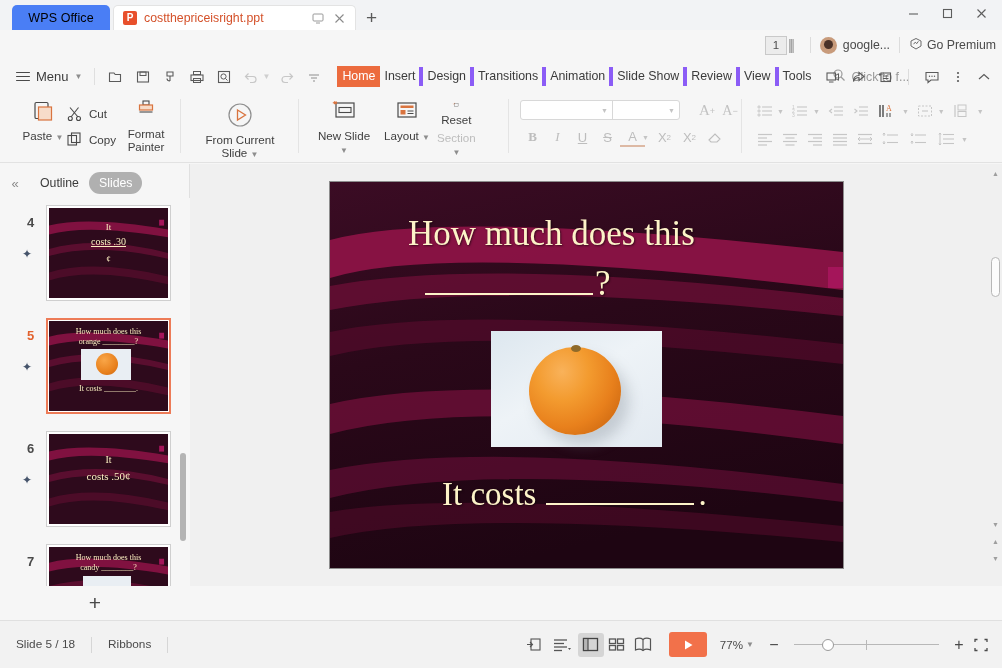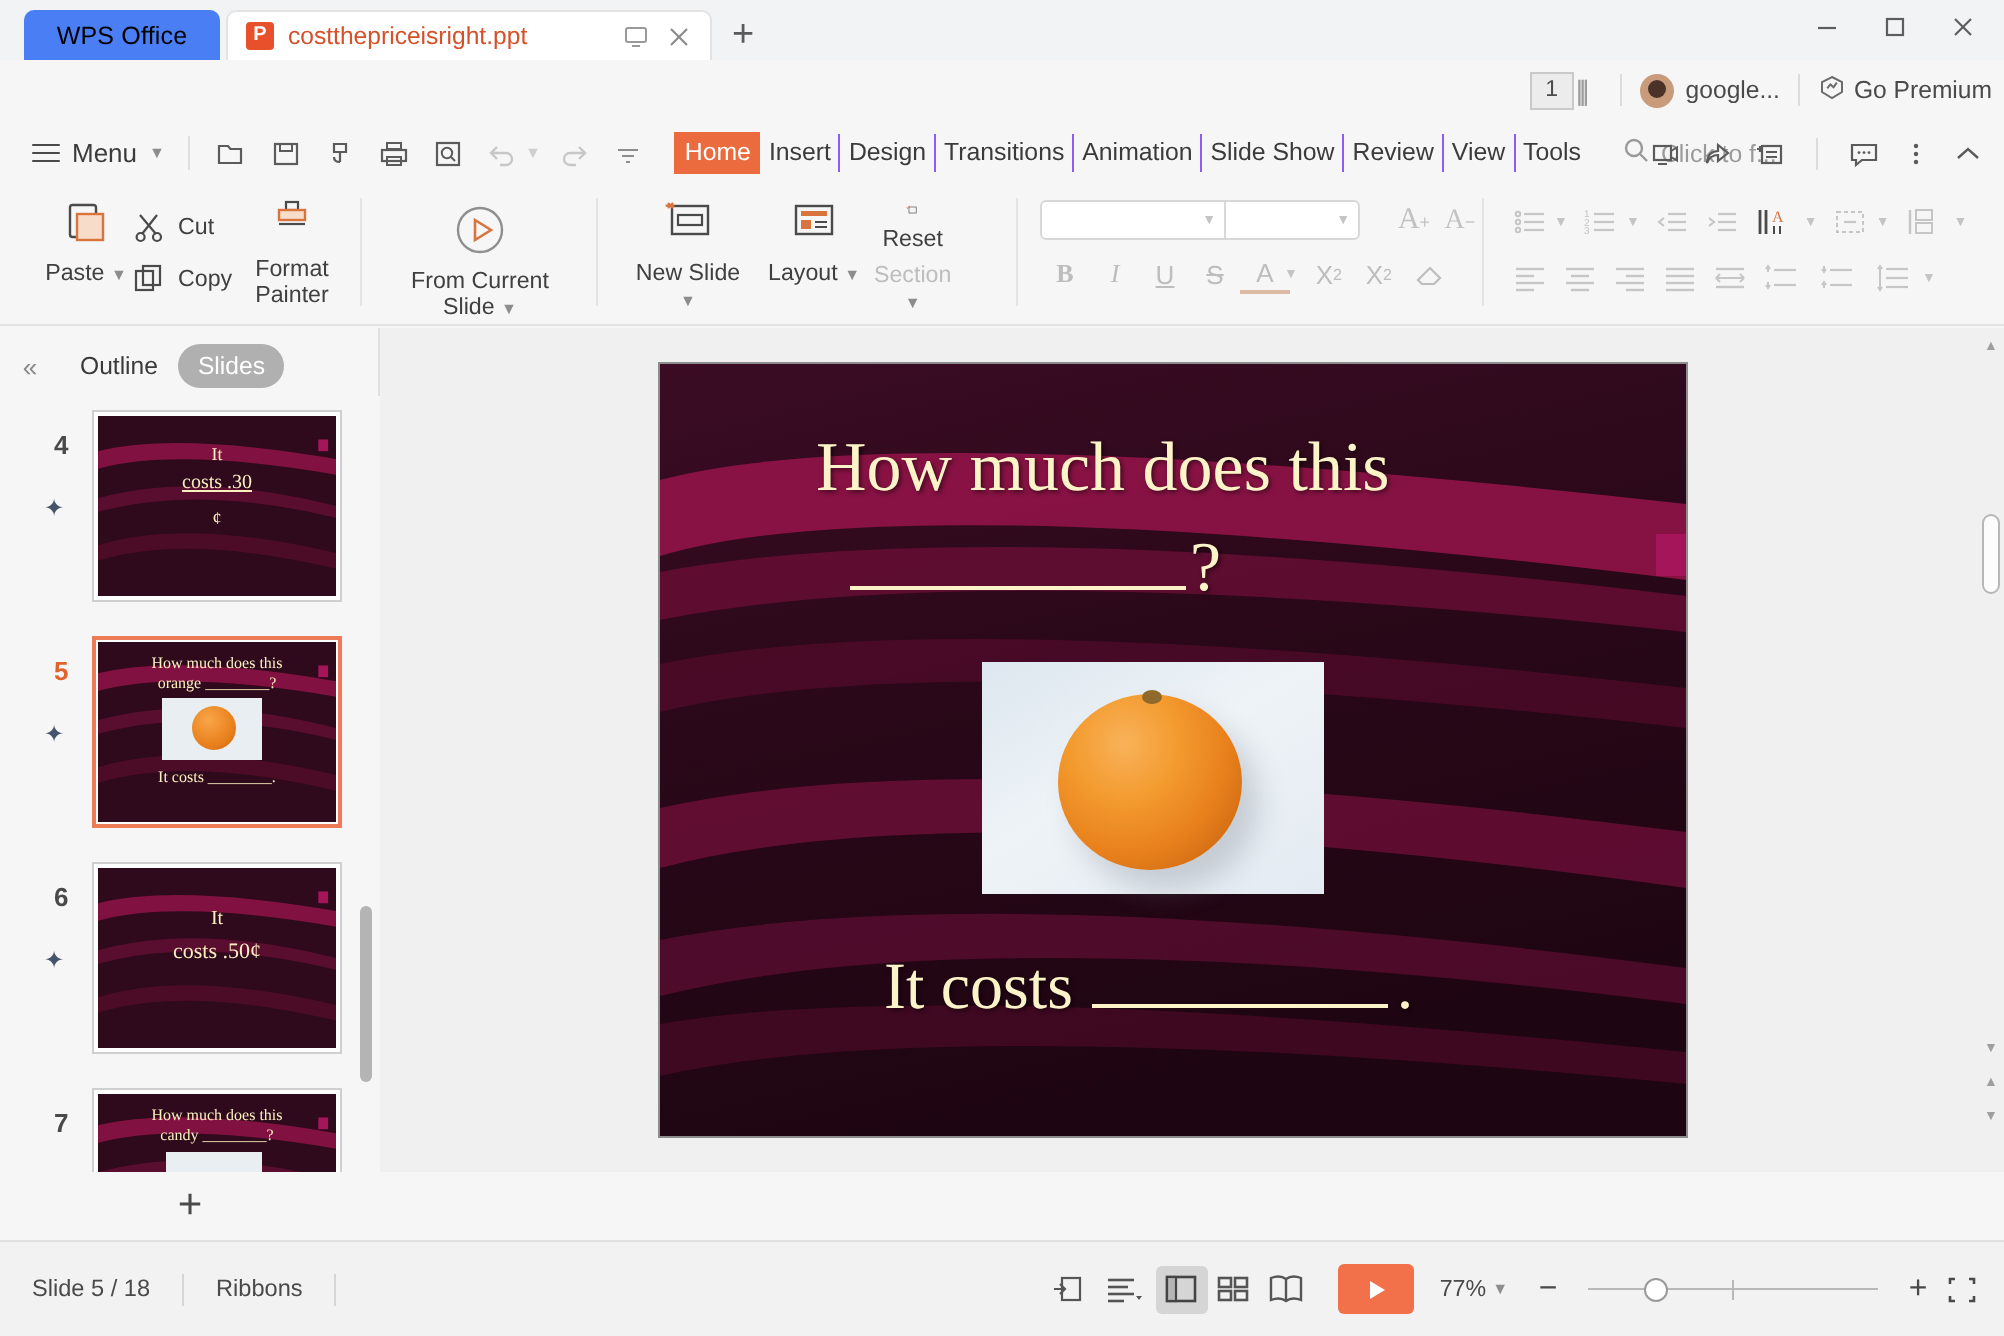--- a/index.html
+++ b/index.html
@@ -63,21 +63,21 @@
   .hamb { display:inline-block; width:14px; }
   .hamb i { display:block; height:1.6px; background:#4a4a4a; margin:2.6px 0; border-radius:1px;}
   .caret { font-size:8px; color:#8d8d8d; }
   .qsep { width:1px;height:17px;background:#dfdfdf;margin:0 9px 0 12px;}
   .qicons { display:flex; align-items:center; gap:3px; }
   .qi { width:24px;height:22px;display:flex;align-items:center;justify-content:center;color:#5b5b5b;}
   .qi.dis { color:#c7c7c7; }
   .tabs { display:flex; align-items:center; margin-left:11px; height:22px;}
   .tab {
     font-size:12.4px; color:#3b3b3b; padding:3px 4px; line-height:1;
-    border-right:1px solid #8b5cf6; white-space:nowrap;
+    border-right:4px solid #8b5cf6; white-space:nowrap;
   }
   .tab:last-child{border-right:none;}
   .tab.active { background:#ec6b3e; color:#fff; border-right:none; padding:4px 5px;}
   .findbox { display:flex;align-items:center;gap:5px;margin-left:17px;color:#9a9a9a;font-size:12.4px;}
   .rt-icons { position:absolute; right:6px; display:flex;align-items:center;gap:2px;}
   .ri { width:24px;height:22px;display:flex;align-items:center;justify-content:center;color:#5b5b5b;}
 
   
   .ribbon {
     position:absolute; left:0; top:91px; width:1002px; height:72px;

